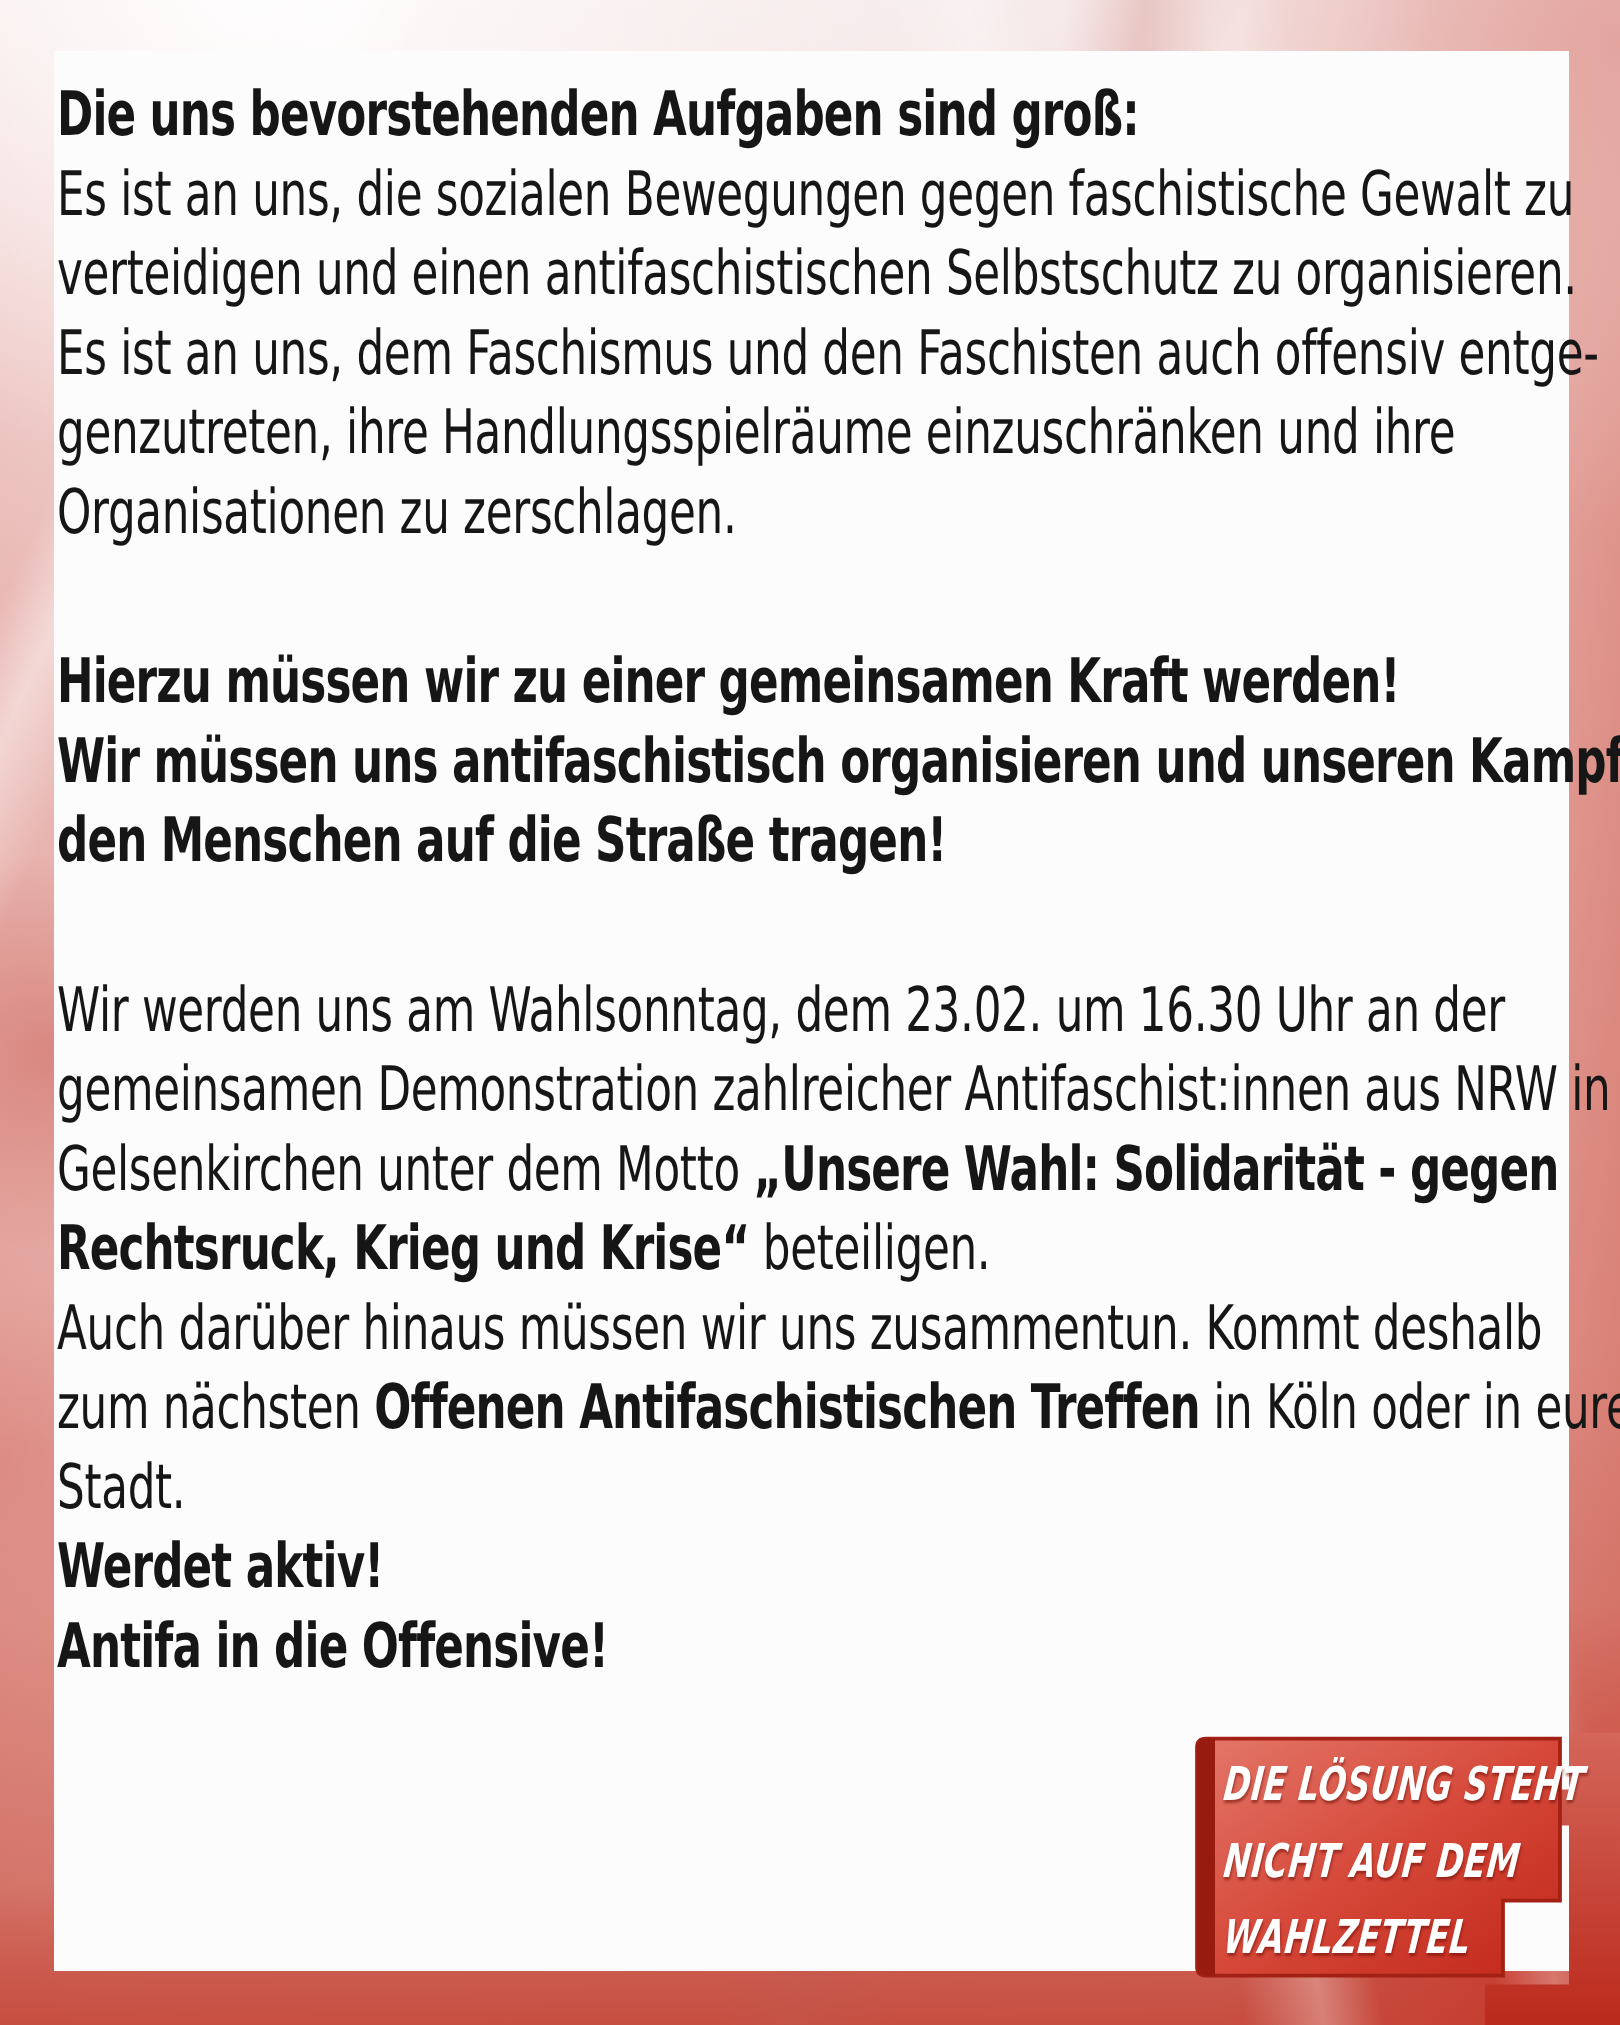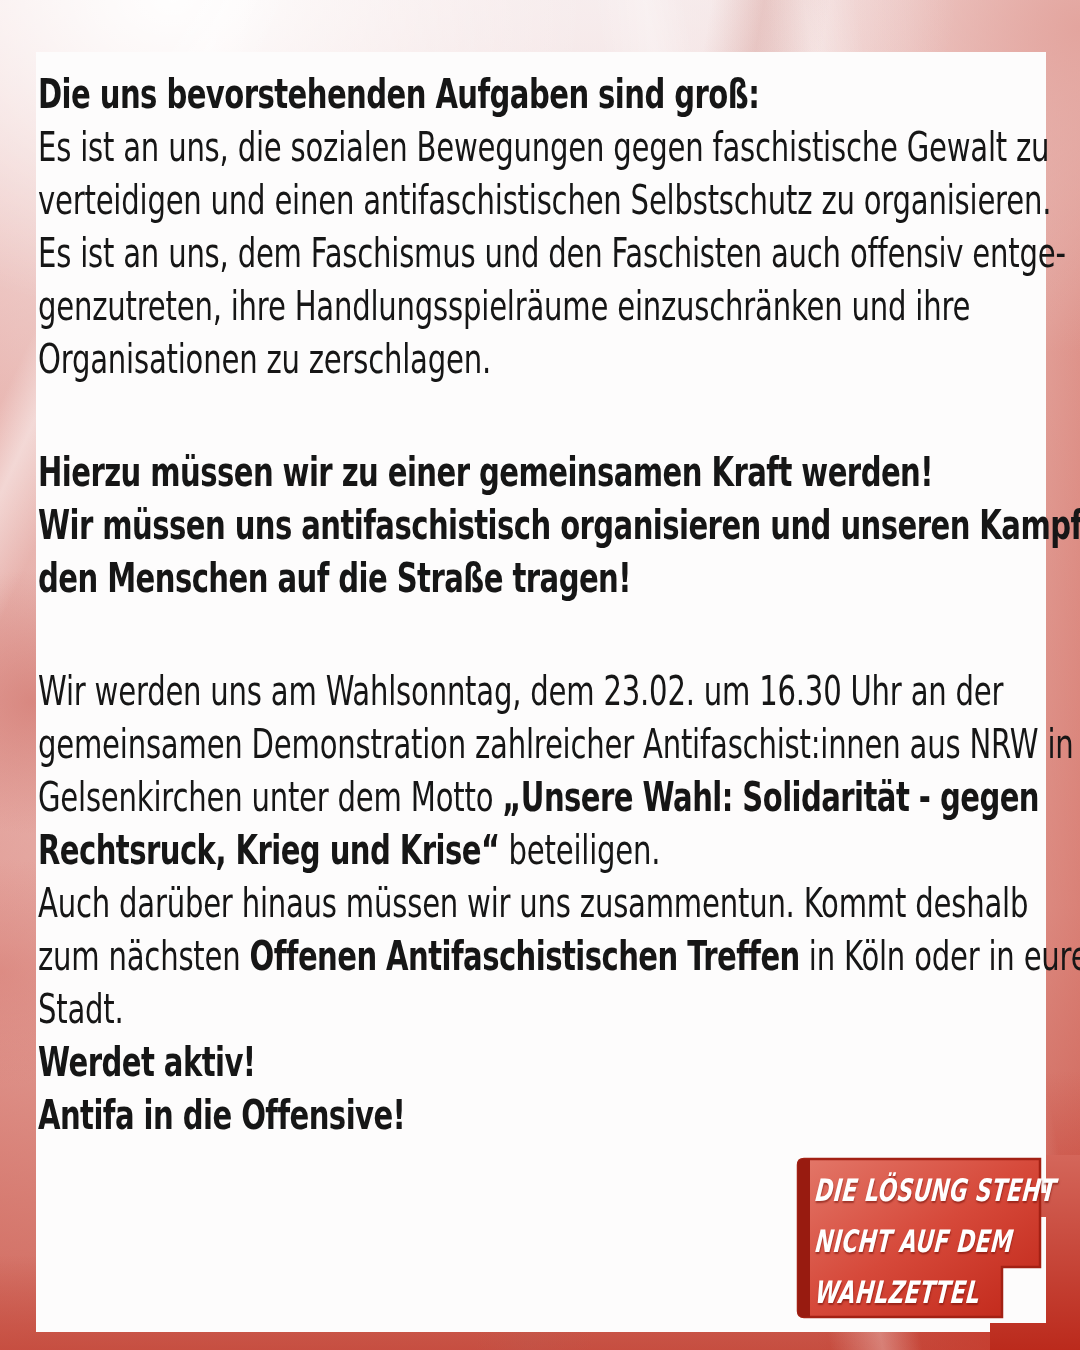--- a/index.html
+++ b/index.html
@@ -30,21 +30,21 @@
     background-image:
       linear-gradient(115deg, transparent 11%, rgba(255,255,255,0.45) 13.5%, transparent 17%),
       linear-gradient(100deg, transparent 54%, rgba(186,92,82,0.22) 58%, transparent 63%),
       linear-gradient(260deg, transparent 30%, rgba(255,255,255,0.30) 33%, transparent 37%),
       linear-gradient(80deg,  transparent 76%, rgba(255,255,255,0.30) 79%, transparent 83%),
       radial-gradient(ellipse 18% 14% at 3% 52%, rgba(205,105,96,0.55), transparent 70%),
       radial-gradient(ellipse 20% 12% at 0% 72%, rgba(214,120,111,0.45), transparent 70%);
   }
   
   .card{
-    position:absolute;left:36px;top:52px;width:1010px;height:1280px;
+    position:absolute;left:36px;top:34px;width:1010px;height:1280px;
     background:#fdfcfc;
   }
   .body-text{
     position:absolute;left:2px;top:16px;width:1004px;
     color:#161616;
     font-size:41px;line-height:53px;
   }
   .body-text .line{
     white-space:nowrap;
     transform:scaleX(0.71);

